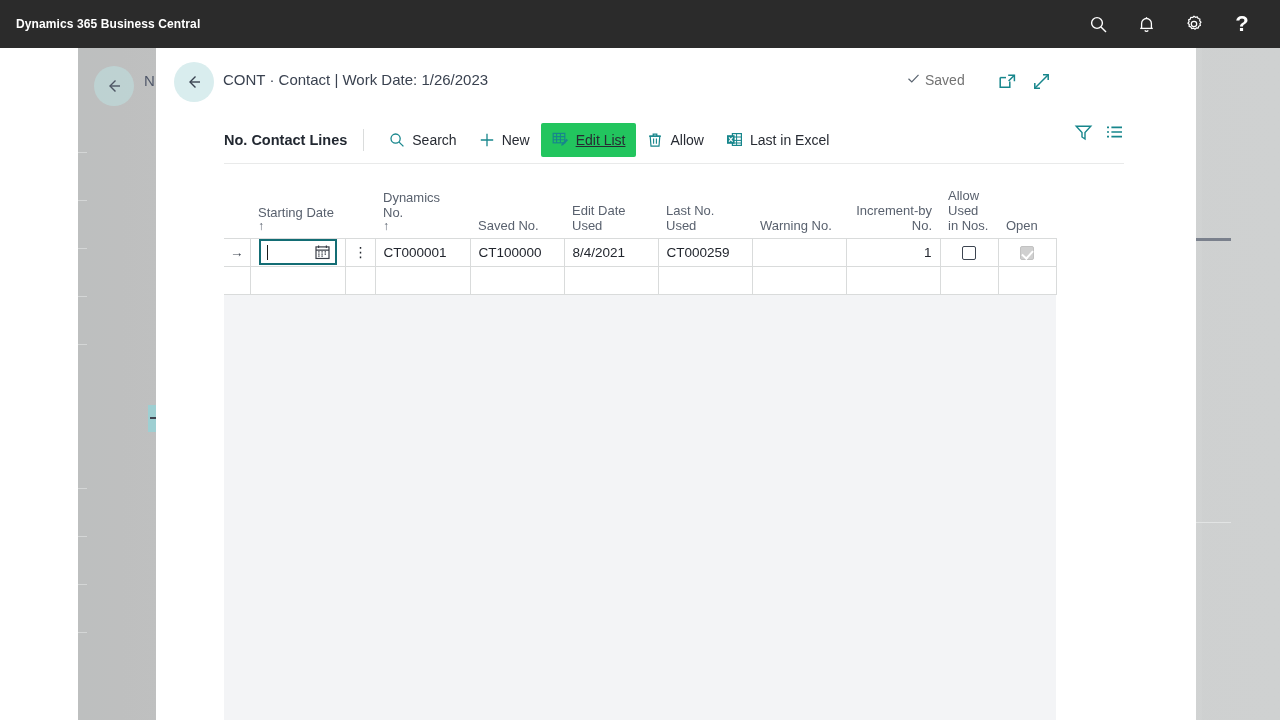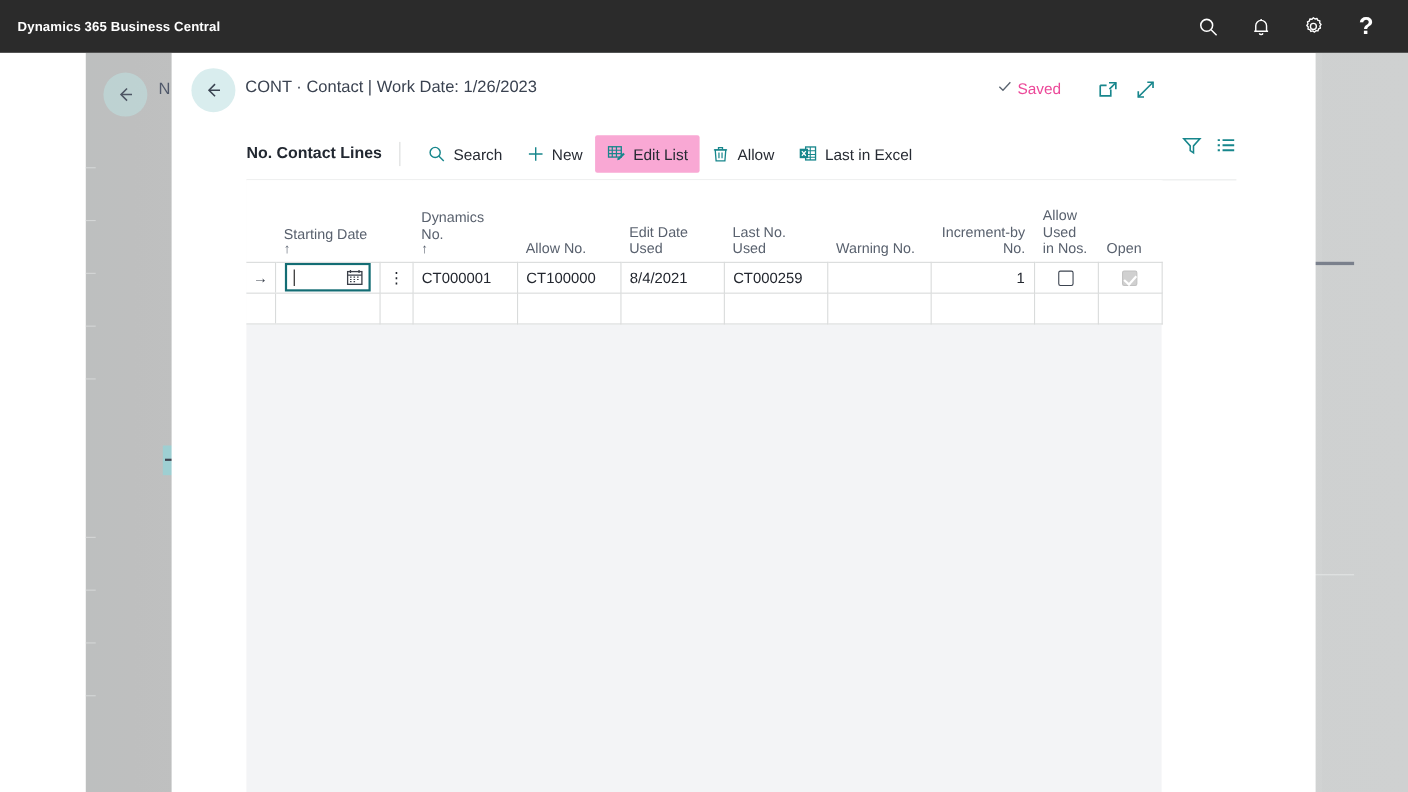--- a/index.html
+++ b/index.html
@@ -132,21 +132,21 @@
     cursor: pointer;
   }
   .head-title {
     position: absolute; left: 67px; top: 23px;
     font-size: 15px; color: #3a4250;
     white-space: nowrap;
   }
   .head-saved {
     position: absolute; left: 751px; top: 24px;
     display: flex; align-items: center; gap: 5px;
-    font-size: 14px; color: #ec4899;
+    font-size: 14px; color: #737373;
   }
   .head-saved .chk { color: #5a6470; display: block; }
   .head-ico {
     position: absolute; top: 24px;
     color: #17868c;
     cursor: pointer;
   }
   .head-ico.open-new { left: 842px; }
   .head-ico.expand   { left: 876px; }
 
@@ -171,21 +171,21 @@
   }
   .cmd-btn {
     display: flex; align-items: center; gap: 7px;
     height: 34px;
     padding: 0 11px;
     font-size: 14px; color: #272b33;
     white-space: nowrap;
     cursor: pointer;
     border-radius: 2px;
   }
-  .cmd-btn.active { background: #f9a8d4; }
+  .cmd-btn.active { background: #22c55e; text-decoration: underline; }
   .cmd-btn .ci { display: flex; align-items: center; color: #17868c; }
   .cmd-right {
     position: absolute; right: 0px; top: 7px;
     display: flex; align-items: center; gap: 12px;
   }
   .cmd-right .ri { color: #17868c; cursor: pointer; display: flex; }
 
   
   .sheet {
     position: absolute;
@@ -464,21 +464,21 @@
             <th></th>
             <th>
               <span>Starting Date</span>
               <span class="sortarrow">↑</span>
             </th>
             <th></th>
             <th>
               <span>Dynamics No.</span>
               <span class="sortarrow">↑</span>
             </th>
-            <th>Allow No.</th>
+            <th>Saved No.</th>
             <th>Edit Date Used</th>
             <th>Last No. Used</th>
             <th>Warning No.</th>
             <th class="num">Increment-by No.</th>
             <th>Allow Used in Nos.</th>
             <th>Open</th>
           </tr>
         </thead>
         <tbody>
           <tr>

